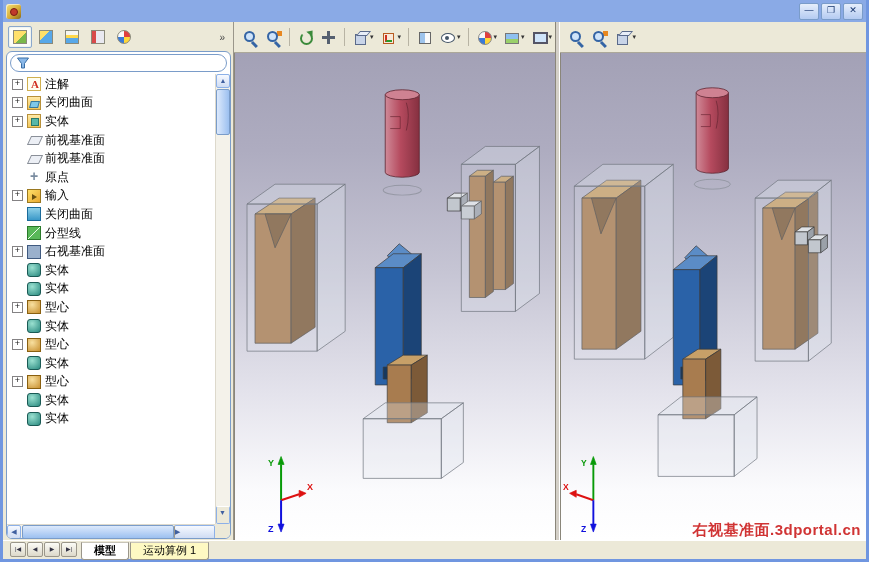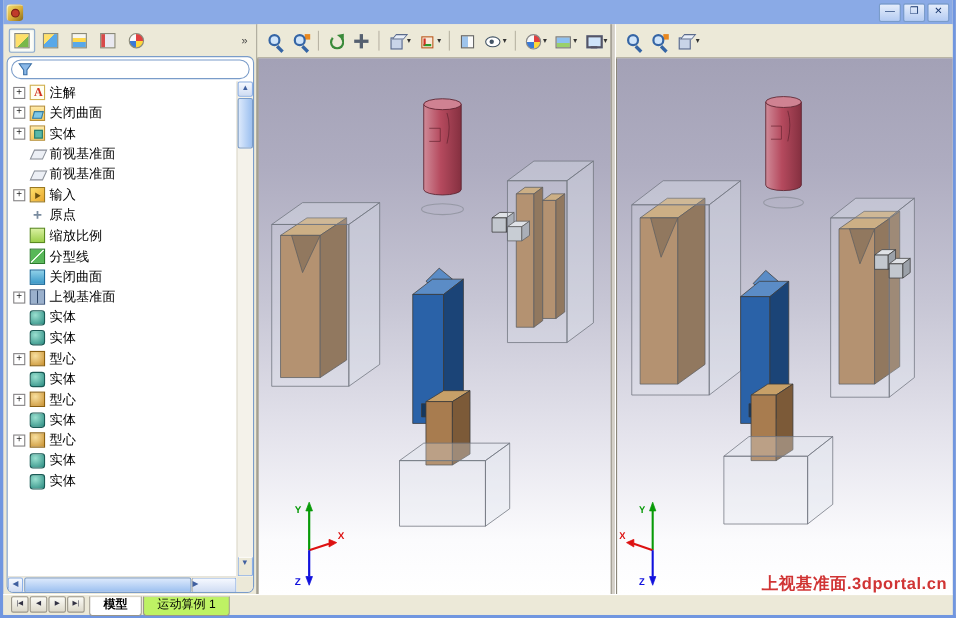--- a/index.html
+++ b/index.html
@@ -90,21 +90,21 @@
   .vt-apply-scene-icon::before{content:"";position:absolute;left:2px;top:4px;width:12px;height:9px;background:linear-gradient(180deg,#8ec0f0 55%,#9ad06a 55%);border:1px solid #777;}
   .vt-view-settings-icon::before{content:"";position:absolute;left:2px;top:3px;width:11px;height:8px;background:#cfe4fa;border:2px solid #556;}
   .vt-view-settings-icon::after{content:"";position:absolute;left:6px;bottom:2px;width:6px;height:2px;background:#556;}
   .vp-canvas{flex:1;position:relative;min-height:0;background:linear-gradient(180deg,#a3a1b6 0%,#aeacc0 20%,#c6c5d4 45%,#e4e3ec 70%,#fbfbfd 90%,#ffffff 100%);border-left:1px solid #8a867a;}
   .vp-canvas svg{position:absolute;inset:0;width:100%;height:100%;}
   .watermark{position:absolute;right:5px;bottom:0px;font-size:15px;font-weight:bold;color:#cc1f1f;letter-spacing:.5px;opacity:.9;white-space:nowrap;}
   
   .bottom{height:18px;flex:none;background:#ece9d8;border-top:1px solid #fff;display:flex;align-items:stretch;padding-left:2px;}
   .nav-btn{width:16px;height:15px;margin:1px 0 0 1px;background:linear-gradient(180deg,#fbfbf6,#ddd9ca);border:1px solid #9a968a;border-radius:2px;font-size:6px;line-height:13px;text-align:center;color:#334;box-sizing:border-box;}
   .tabs{display:flex;margin-left:4px;}
-  .tab{height:16px;margin-top:1px;padding:0 12px;font-size:11px;line-height:15px;color:#000;border:1px solid #9a968a;border-top:1px solid #c8c4b8;background:#bef264;border-radius:0 0 3px 3px;margin-right:1px;}
+  .tab{height:16px;margin-top:1px;padding:0 12px;font-size:11px;line-height:15px;color:#000;border:1px solid #9a968a;border-top:1px solid #c8c4b8;background:#fef9c3;border-radius:0 0 3px 3px;margin-right:1px;}
   .tab.active{background:#fff;font-weight:bold;}
   .funnel{flex:none;}
 </style>
 </head>
 <body>
 
 <div class="window">
 
   <div class="titlebar">
     <span class="app-icon"></span>
@@ -169,54 +169,49 @@
   </div>
 
 
   <div class="tree-row">
     <span class="expander noexp"></span>
     <span class="tree-icon ic14 ti-plane-icon"></span>
     <span class="tree-label">前视基准面</span>
   </div>
 
   <div class="tree-row">
+    <span class="expander noexp"></span>
+    <span class="tree-icon ic14 ti-origin-icon"></span>
+    <span class="tree-label">原点</span>
+  </div>
+
+  <div class="tree-row">
     <span class="expander"></span>
     <span class="tree-icon ic14 ti-imported-icon"></span>
     <span class="tree-label">输入</span>
   </div>
 
-  <div class="tree-row">
-    <span class="expander noexp"></span>
-    <span class="tree-icon ic14 ti-origin-icon"></span>
-    <span class="tree-label">原点</span>
-  </div>
-
-  <div class="tree-row">
-    <span class="expander noexp"></span>
-    <span class="tree-icon ic14 ti-scale-icon"></span>
-    <span class="tree-label">缩放比例</span>
+
+  <div class="tree-row">
+    <span class="expander noexp"></span>
+    <span class="tree-icon ic14 ti-shutoff-surface-icon"></span>
+    <span class="tree-label">关闭曲面</span>
   </div>
 
   <div class="tree-row">
     <span class="expander noexp"></span>
     <span class="tree-icon ic14 ti-parting-line-icon"></span>
     <span class="tree-label">分型线</span>
   </div>
 
-  <div class="tree-row">
-    <span class="expander noexp"></span>
-    <span class="tree-icon ic14 ti-shutoff-surface-icon"></span>
-    <span class="tree-label">关闭曲面</span>
-  </div>
-
 
   <div class="tree-row">
     <span class="expander"></span>
     <span class="tree-icon ic14 ti-tooling-split-icon"></span>
-    <span class="tree-label">上视基准面</span>
+    <span class="tree-label">右视基准面</span>
   </div>
 
   <div class="tree-row">
     <span class="expander noexp"></span>
     <span class="tree-icon ic14 ti-body-icon"></span>
     <span class="tree-label">实体</span>
   </div>
 
   <div class="tree-row">
     <span class="expander noexp"></span>
@@ -450,21 +445,21 @@
               <line x1="34" y1="450" x2="34" y2="414" stroke="#089a08" stroke-width="2"></line>
               <polygon points="31,414 37,414 34,406" fill="#089a08" stroke="#089a08" stroke-width="0.7" fill-opacity="1"></polygon>
               <line x1="34" y1="450" x2="16" y2="444" stroke="#dd1111" stroke-width="2"></line>
               <polygon points="16,440 16,447 9,443" fill="#dd1111" stroke="#dd1111" stroke-width="0.7" fill-opacity="1"></polygon>
               <line x1="34" y1="450" x2="34" y2="474" stroke="#1111dd" stroke-width="2"></line>
               <polygon points="31,474 37,474 34,482" fill="#1111dd" stroke="#1111dd" stroke-width="0.7" fill-opacity="1"></polygon>
               <text x="21" y="416" fill="#089a08" font-size="9" font-weight="bold" font-family="Liberation Sans, sans-serif">Y</text>
               <text x="2" y="440" fill="#dd1111" font-size="9" font-weight="bold" font-family="Liberation Sans, sans-serif">X</text>
               <text x="21" y="482" fill="#1111dd" font-size="9" font-weight="bold" font-family="Liberation Sans, sans-serif">Z</text>
             </svg>
-          <span class="watermark">上视基准面.3dportal.cn</span>
+          <span class="watermark">右视基准面.3dportal.cn</span>
         </div>
       </div>
     </div>
   </div>
 
   <div class="bottom">
     <span class="tabs" id="navBtns">
         <span class="nav-btn">|◀</span>
         <span class="nav-btn">◀</span>
         <span class="nav-btn">▶</span>

